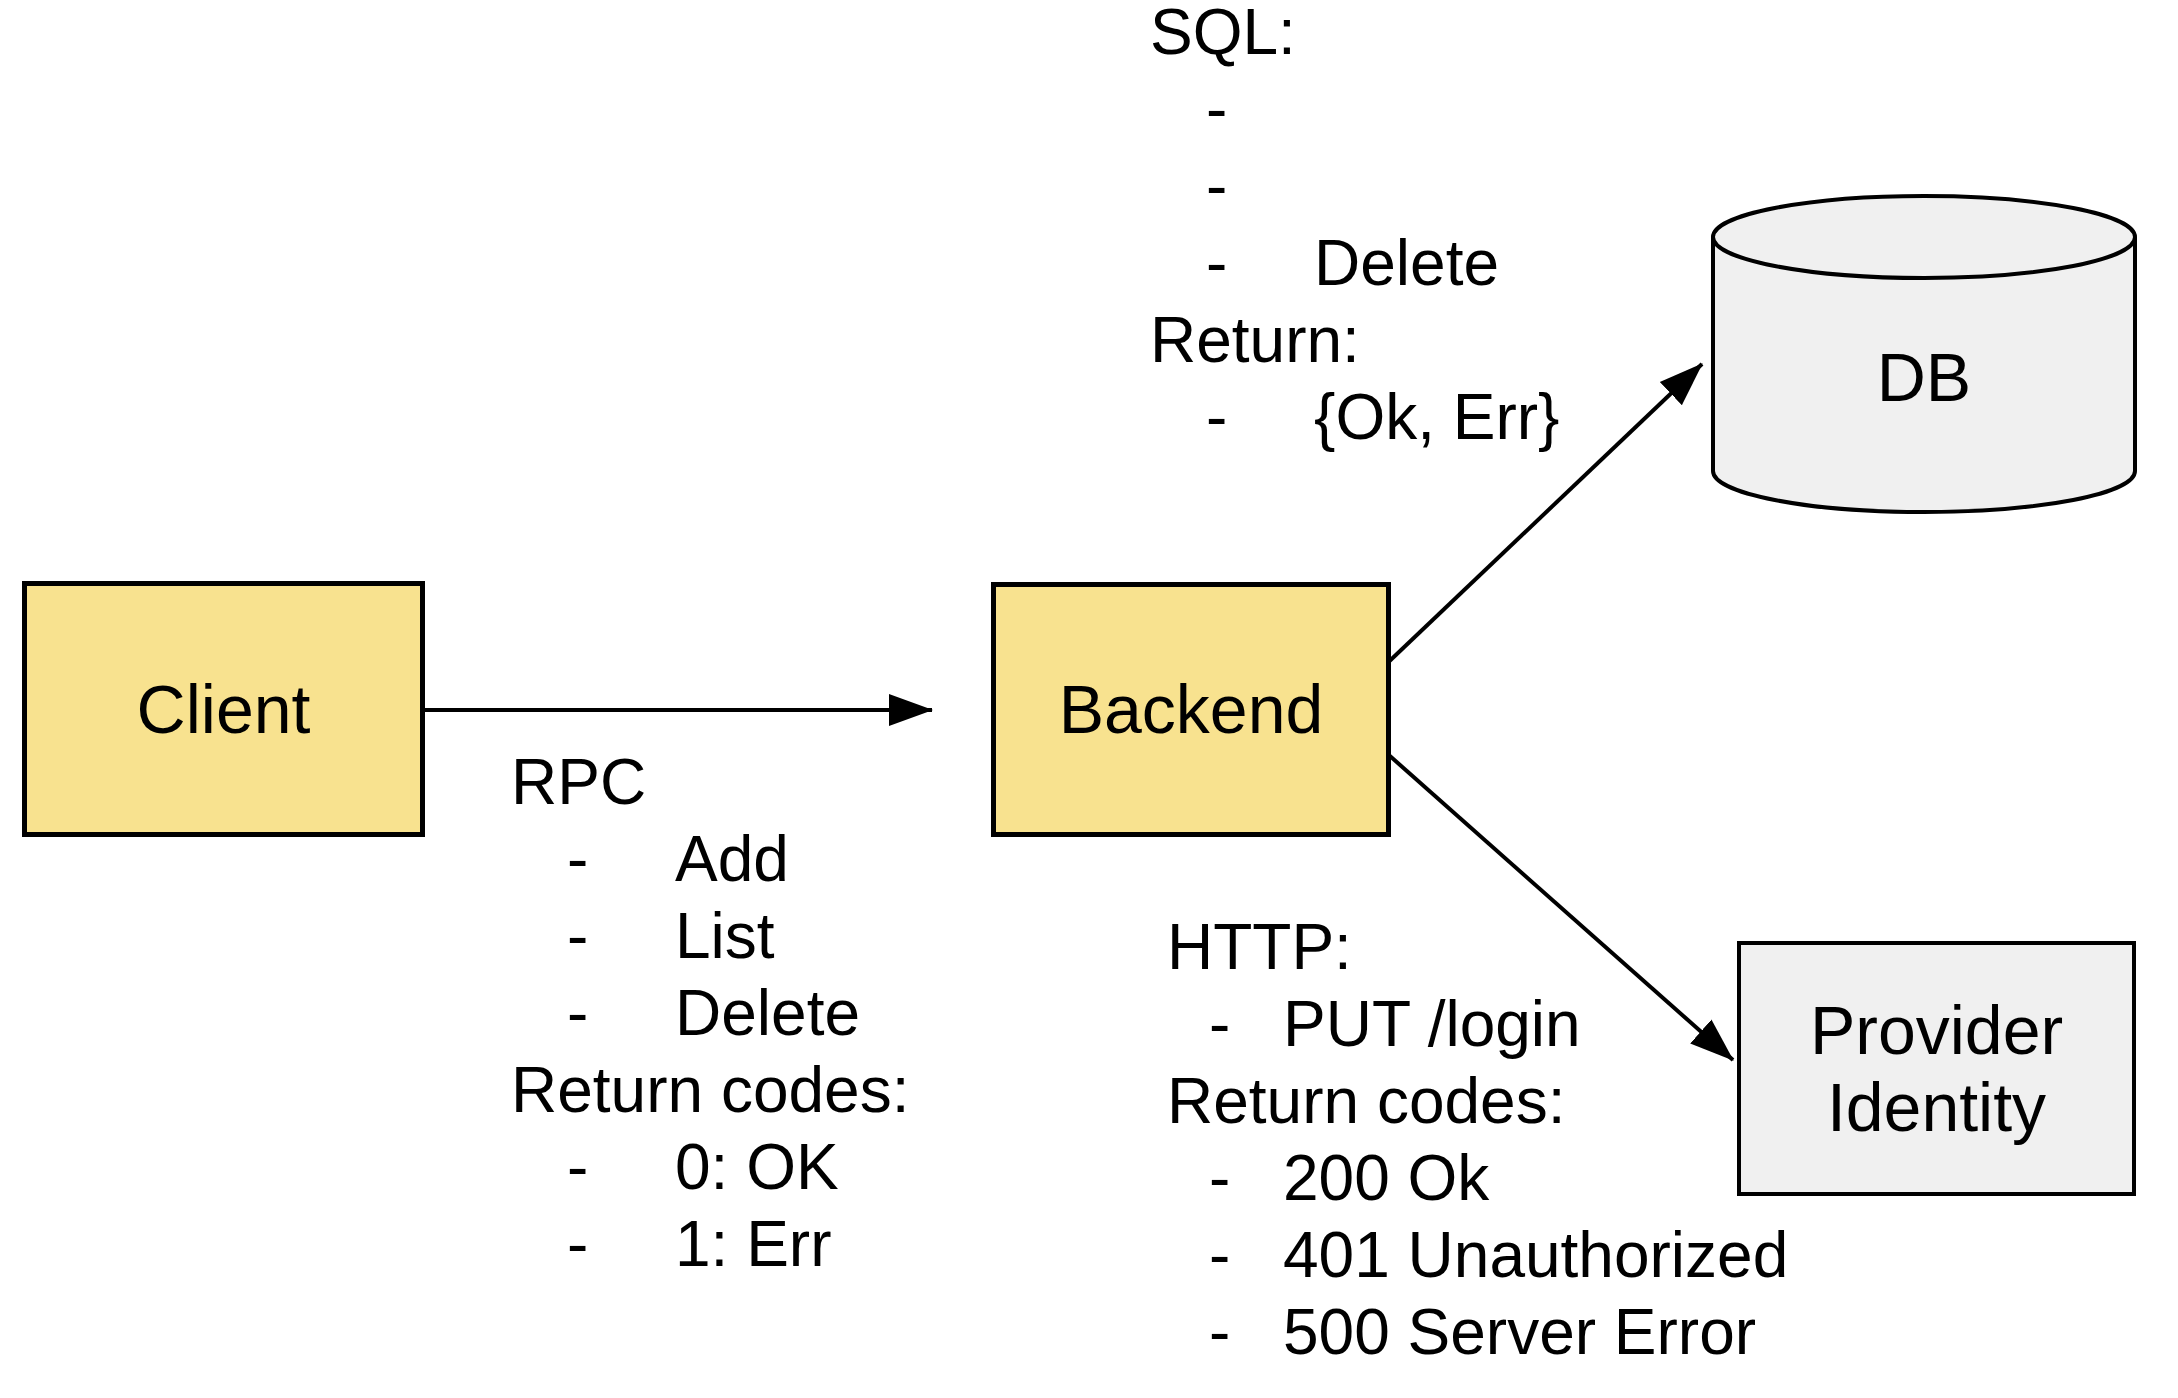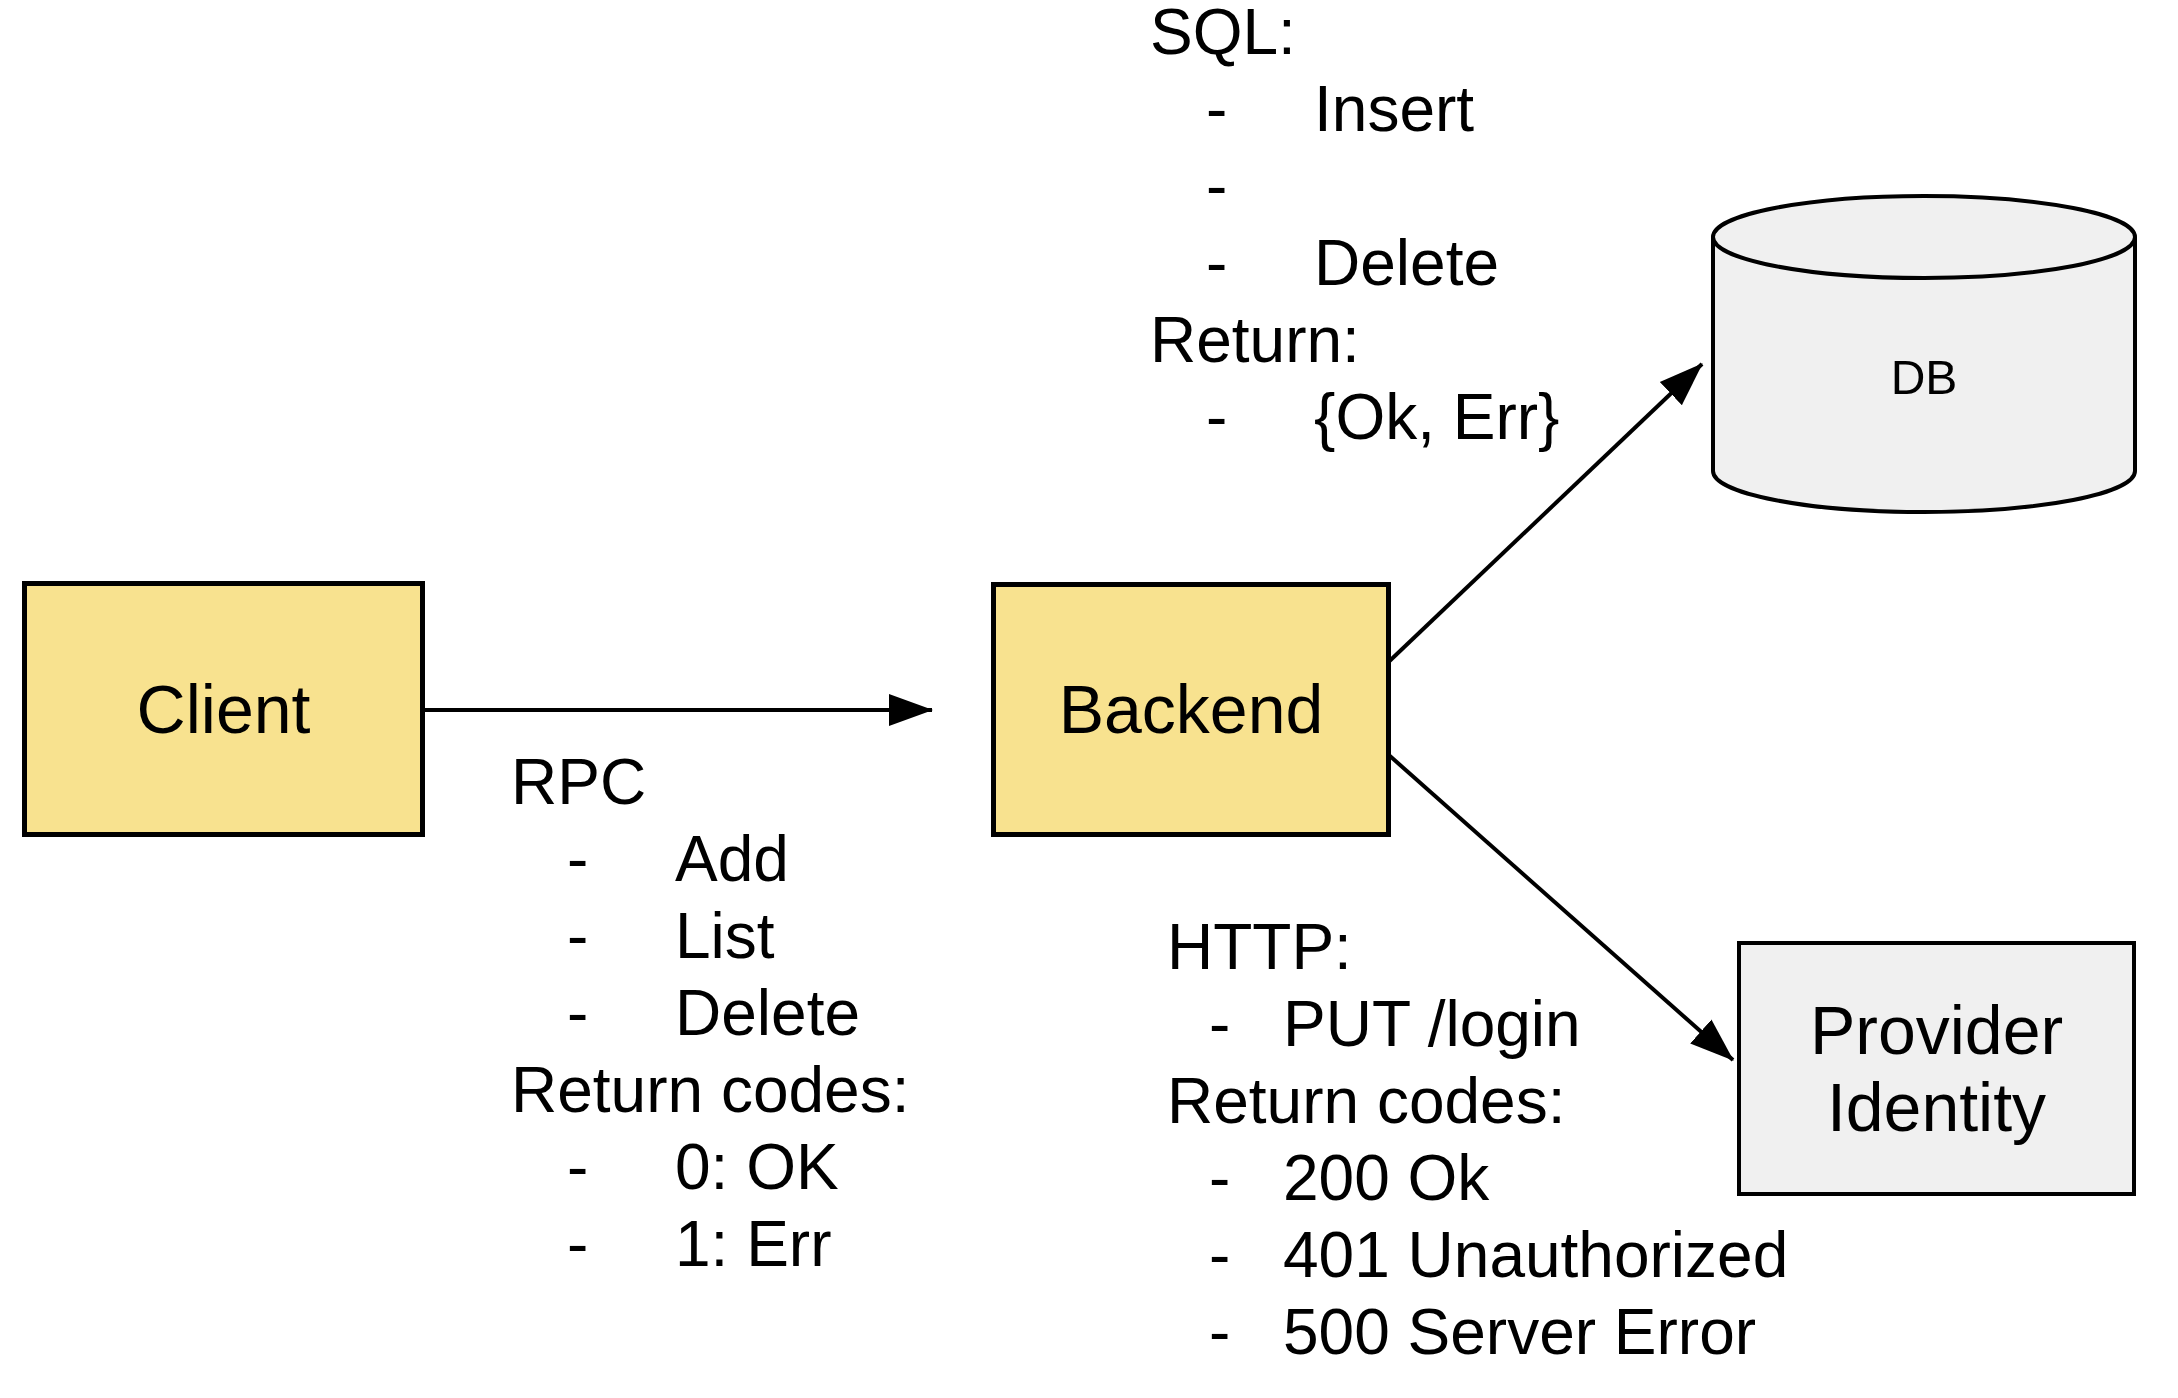--- a/index.html
+++ b/index.html
@@ -39,21 +39,21 @@
     border:4px solid var(--datastore-stroke);
   }
   #client-node{left:22px;top:581px;width:403px;height:256px;}
   #backend-node{left:991px;top:582px;width:400px;height:255px;}
   #idp-node{left:1737px;top:941px;width:399px;height:255px;}
 
   #db-node{position:absolute;left:1710px;top:193px;width:428px;height:322px;}
   #db-node svg{position:absolute;left:0;top:0;}
   #db-label{
     position:absolute;left:0;top:146px;width:100%;
-    text-align:center;font-size:48px;line-height:77px;
+    text-align:center;font-size:68px;line-height:77px;
   }
 
   .note{position:absolute;}
   .nline{
     position:relative;
     height:77px;line-height:77px;
     font-size:64px;white-space:nowrap;
   }
   .bullet .dash{position:absolute;left:56px;}
   .bullet .btxt{position:absolute;left:164px;}
@@ -98,21 +98,20 @@
 
   <div class="node datastore-box" id="idp-node">
     <div>Provider</div>
     <div>Identity</div>
   </div>
 
   <div class="note" id="note-sql">
     <div class="nline">SQL:</div>
     <div class="nline bullet">
       <span class="dash">-</span>
-      <span class="btxt">Insert</span>
     </div>
     <div class="nline bullet">
       <span class="dash">-</span>
     </div>
     <div class="nline bullet">
       <span class="dash">-</span>
       <span class="btxt">Delete</span>
     </div>
     <div class="nline">Return:</div>
     <div class="nline bullet">

